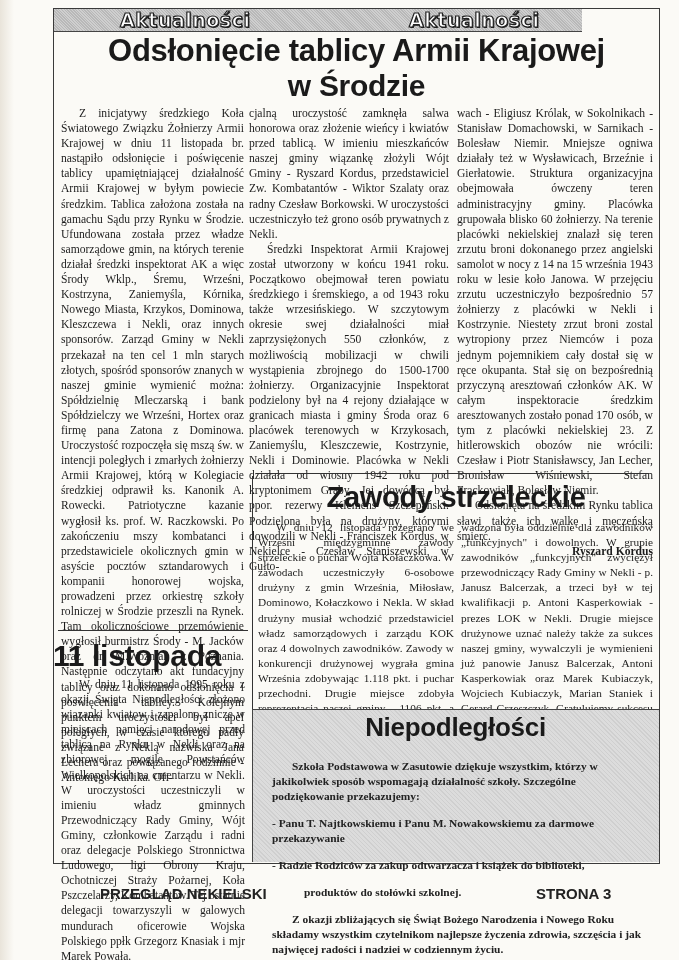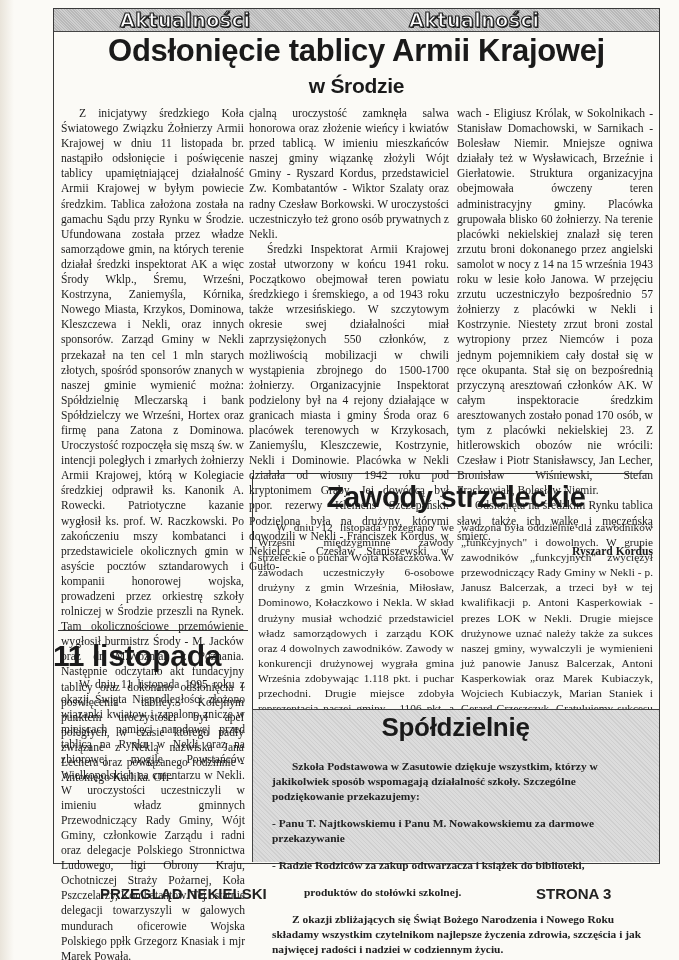--- a/index.html
+++ b/index.html
@@ -6,31 +6,31 @@
   body {
     width:679px; height:960px; position:relative; overflow:hidden;
     background:#fbfaf6;
     font-family:"Liberation Serif", serif;
     color:#1c1c1c;
   }
   .page-shade { position:absolute; left:0; top:0; width:14px; height:960px;
     background:linear-gradient(to right,#e9e4da,#fbfaf6); }
   .frame { position:absolute; left:53px; top:8px; width:607px; height:856px;
     border:1px solid #3a3a3a; box-sizing:border-box; }
-  .banner { position:absolute; left:54px; top:9px; width:605px; height:22px;
+  .banner { position:absolute; left:54px; top:9px; width:528px; height:22px;
     background:repeating-linear-gradient(45deg,#b8b8b8 0 1px,#cfcfcf 1px 2px);
     border-bottom:1px solid #444; }
   .banner-word { position:absolute; top:0px; font-family:"DejaVu Sans", sans-serif;
     font-weight:bold; font-size:19px; letter-spacing:0.5px; color:#fff;
     -webkit-text-stroke:1.2px #222; text-shadow:1px 1px 0 #222; line-height:22px; }
   .headline { position:absolute; left:54px; width:605px; text-align:center;
     font-family:"Liberation Sans", sans-serif; font-weight:bold; color:#1a1a1a;
     letter-spacing:-0.3px; }
   .h1a { top:33px; font-size:31px; line-height:36px; }
-  .h1b { top:68px; font-size:21px; line-height:36px; }
+  .h1b { top:68px; font-size:30px; line-height:36px; }
   .col { position:absolute; font-size:11.6px; line-height:15.1px; text-align:justify; }
   .col p { margin:0; text-indent:18px; }
   .col p.noindent { text-indent:0; }
   .sig { text-align:right; font-weight:bold; text-indent:0 !important; }
   .rule { position:absolute; height:1px; background:#333; }
   .vrule { position:absolute; width:1px; background:#333; }
   .h2 { position:absolute; font-family:"Liberation Sans", sans-serif; font-weight:bold;
     color:#1a1a1a; text-align:center; letter-spacing:-0.3px; }
   .thanks-box { position:absolute; left:252px; top:709px; width:407px; height:153px;
     background:repeating-linear-gradient(45deg,#cfcfcf 0 1px,#dcdcdc 1px 3px);
@@ -81,21 +81,21 @@
   <p class="noindent">wadzona była oddzielnie dla zawodników „funkcyjnych" i dowolnych. W grupie zawodników „funkcyjnych" zwyciężył przewodniczący Rady Gminy w Nekli - p. Janusz Balcerzak, a trzeci był w tej kwalifikacji p. Antoni Kasperkowiak - prezes LOK w Nekli. Drugie miejsce drużynowe uznać należy także za sukces naszej gminy, wywalczyli je wymienieni już panowie Janusz Balcerzak, Antoni Kasperkowiak oraz Marek Kubiaczyk, Wojciech Kubiaczyk, Marian Staniek i Gerard Grzeszczyk. Gratulujemy sukcesu drużynowego i indywidualnego.</p>
 </div>
 
 <div class="rule" style="left:58px; top:630px; width:190px;"></div>
 <div class="h2" style="left:38px; top:638px; width:198px; font-size:30px; line-height:36px;">11 listopada</div>
 <div class="col" style="left:61px; top:677px; width:184px;">
   <p>W dniu 11 listopada 1995 roku z okazji Święta Niepodległości złożono wiązanki kwiatow i zapalono znicze w miejscach pamięci narodowej przed tablicą na Rynku w Nekli oraz na zbiorowej mogile Powstańców Wielkopolskich na cmentarzu w Nekli. W uroczystości uczestniczyli w imieniu władz gminnych Przewodniczący Rady Gminy, Wójt Gminy, członkowie Zarządu i radni oraz delegacje Polskiego Stronnictwa Ludowego, ligi Obrony Kraju, Ochotniczej Straży Pożarnej, Koła Pszczelarzy, Kombatantów. Tej ostatnie delegacji towarzyszyli w galowych mundurach oficerowie Wojska Polskiego ppłk Grzegorz Knasiak i mjr Marek Powała.</p>
 </div>
 
 <div class="thanks-box"></div>
-<div class="h2" style="left:252px; top:710px; width:407px; font-size:26px; line-height:34px;">Spółdzielnię</div>
+<div class="h2" style="left:252px; top:710px; width:407px; font-size:26px; line-height:34px;">Niepodległości</div>
 <div class="thanks-text">
   <p class="ind">Szkoła Podstawowa w Zasutowie dziękuje wszystkim, którzy w jakikolwiek sposób wspomagają działalność szkoły. Szczególne podziękowanie przekazujemy:</p>
   <p>- Panu T. Najtkowskiemu i Panu M. Nowakowskiemu za darmowe przekazywanie</p>
   <p>- Radzie Rodziców za zakup odtwarzacza i książek do biblioteki,</p>
   <p class="hang">produktów do stołówki szkolnej.</p>
   <p class="ind">Z okazji zbliżających się Świąt Bożego Narodzenia i Nowego Roku składamy wszystkim czytelnikom najlepsze życzenia zdrowia, szczęścia i jak najwięcej radości i nadziei w codziennym życiu.</p>
   <p style="text-align:right; margin-top:4px;">W imieniu społeczności szkolnej</p>
 </div>
 
 <div class="footer" style="left:80px;margin-left:20px;">PRZEGLĄD  NEKIELSKI</div>

